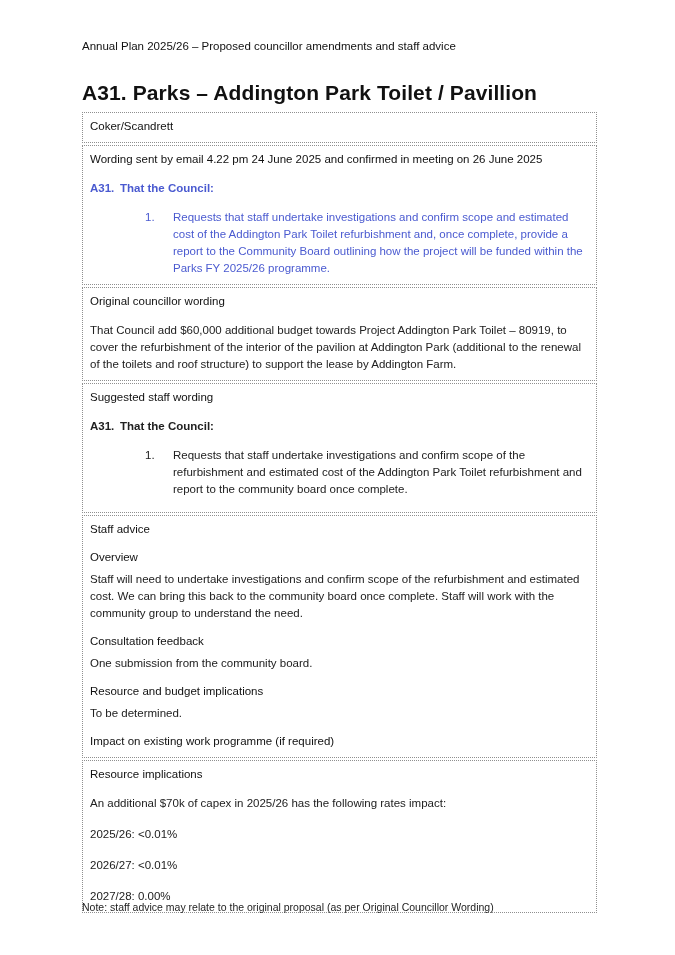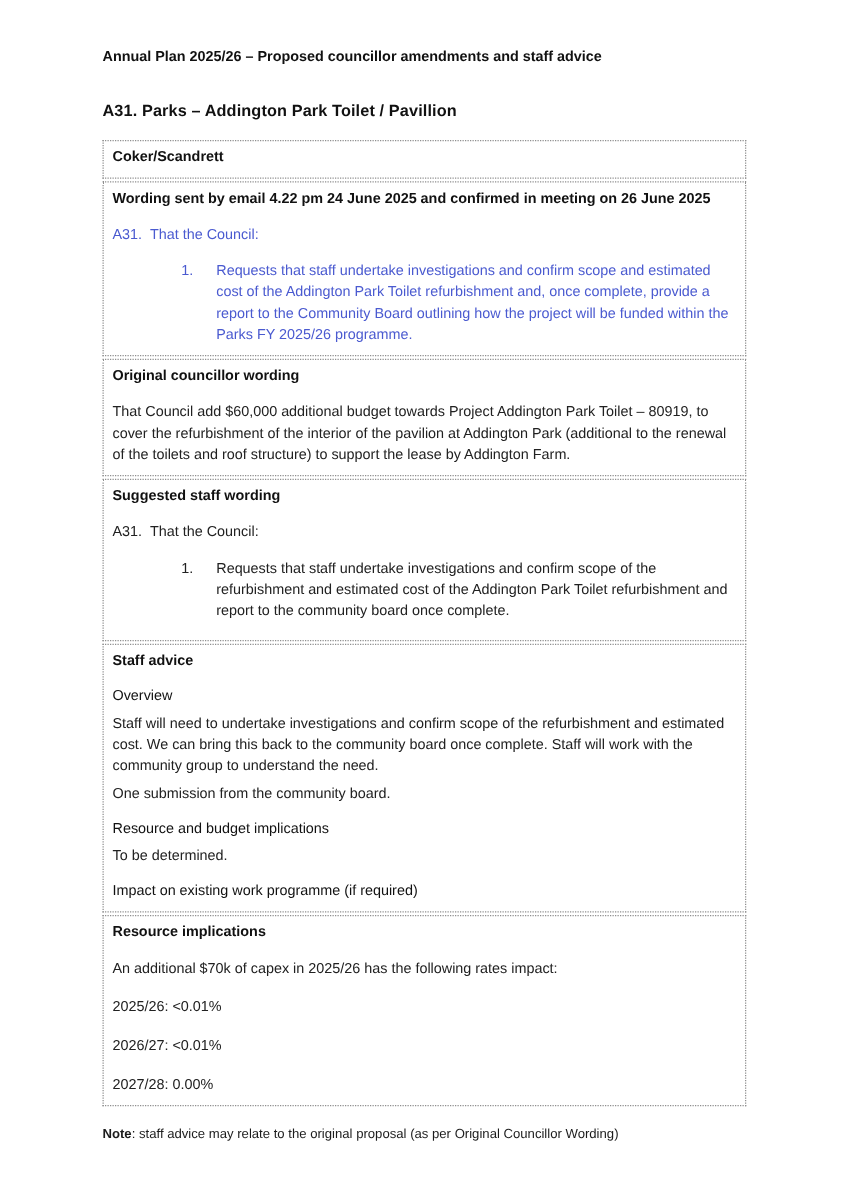--- a/index.html
+++ b/index.html
@@ -6,56 +6,56 @@
   .page {
     position:relative;
     width:675px; height:955px;
     background:#ffffff;
     font-family:"Liberation Sans", sans-serif;
     color:#212121;
     overflow:hidden;
   }
   .doc-header {
     position:absolute; top:40px; left:82px; right:60px;
-    font-size:11.5px; font-weight:bold; color:#111;
+    font-size:11.5px; font-weight:normal; color:#111;
   }
   .page-title {
     position:absolute; top:81px; left:82px; right:40px;
-    font-size:13px; font-weight:bold; color:#111;
+    font-size:21px; font-weight:bold; color:#111;
     letter-spacing:0.1px;
   }
   .amendment-table {
     position:absolute; top:112px; left:82px; width:515px;
   }
   .row {
     box-sizing:border-box;
     border:1px dotted #8f8f8f;
     padding:5px 10px 7px 7px;
     margin-bottom:2px;
     font-size:11.5px;
     line-height:1.48;
   }
-  .row-heading { font-weight:bold; color:#111; }
+  .row-heading { font-weight:normal; color:#111; }
   .mt  { margin-top:12px; }
   .blue { color:#4a5ad0; }
-  .clause { display:flex; }
+  .clause { display:flex;font-weight:bold; }
   .clause-ref { width:30px; flex:none; }
   .clause-intro { flex:1; }
   .numbered { display:flex; padding-left:55px; }
   .item-num { width:28px; flex:none; }
   .item-text { flex:1; }
   .pad-b { padding-bottom:14px; }
   .sub-label { font-weight:normal; color:#111; margin-top:11px; }
   .sub-body  { margin-top:5px; }
   .rates-line { margin-top:14px; }
   .footnote {
     position:absolute; top:901px; left:82px; right:40px;
     font-size:10.5px; color:#1c1c1c;
   }
-  .footnote b { font-weight:bold;text-align:center; }
+  .footnote b { font-weight:normal;text-align:center; }
 </style>
 </head>
 <body>
 
 <div class="page">
 
   <div class="doc-header">Annual Plan 2025/26 – Proposed councillor amendments and staff advice</div>
 
   <div class="page-title">A31. Parks – Addington Park Toilet / Pavillion</div>
 
@@ -91,20 +91,21 @@
       <div class="numbered mt">
         <span class="item-num">1.</span>
         <span class="item-text">Requests that staff undertake investigations and confirm scope of the refurbishment and estimated cost of the Addington Park Toilet refurbishment and report to the community board once complete.</span>
       </div>
     </div>
 
     <div class="row">
       <div class="row-heading">Staff advice</div>
       <div class="sub-label mt">Overview</div>
       <div class="sub-body">Staff will need to undertake investigations and confirm scope of the refurbishment and estimated cost. We can bring this back to the community board once complete. Staff will work with the community group to understand the need.</div>
+      <div class="sub-label">Consultation feedback</div>
       <div class="sub-body">One submission from the community board.</div>
       <div class="sub-label">Resource and budget implications</div>
       <div class="sub-body">To be determined.</div>
       <div class="sub-label">Impact on existing work programme (if required)</div>
     </div>
 
     <div class="row">
       <div class="row-heading">Resource implications</div>
       <div class="mt">An additional $70k of capex in 2025/26 has the following rates impact:</div>
       <div class="rates-line">2025/26: &lt;0.01%</div>

